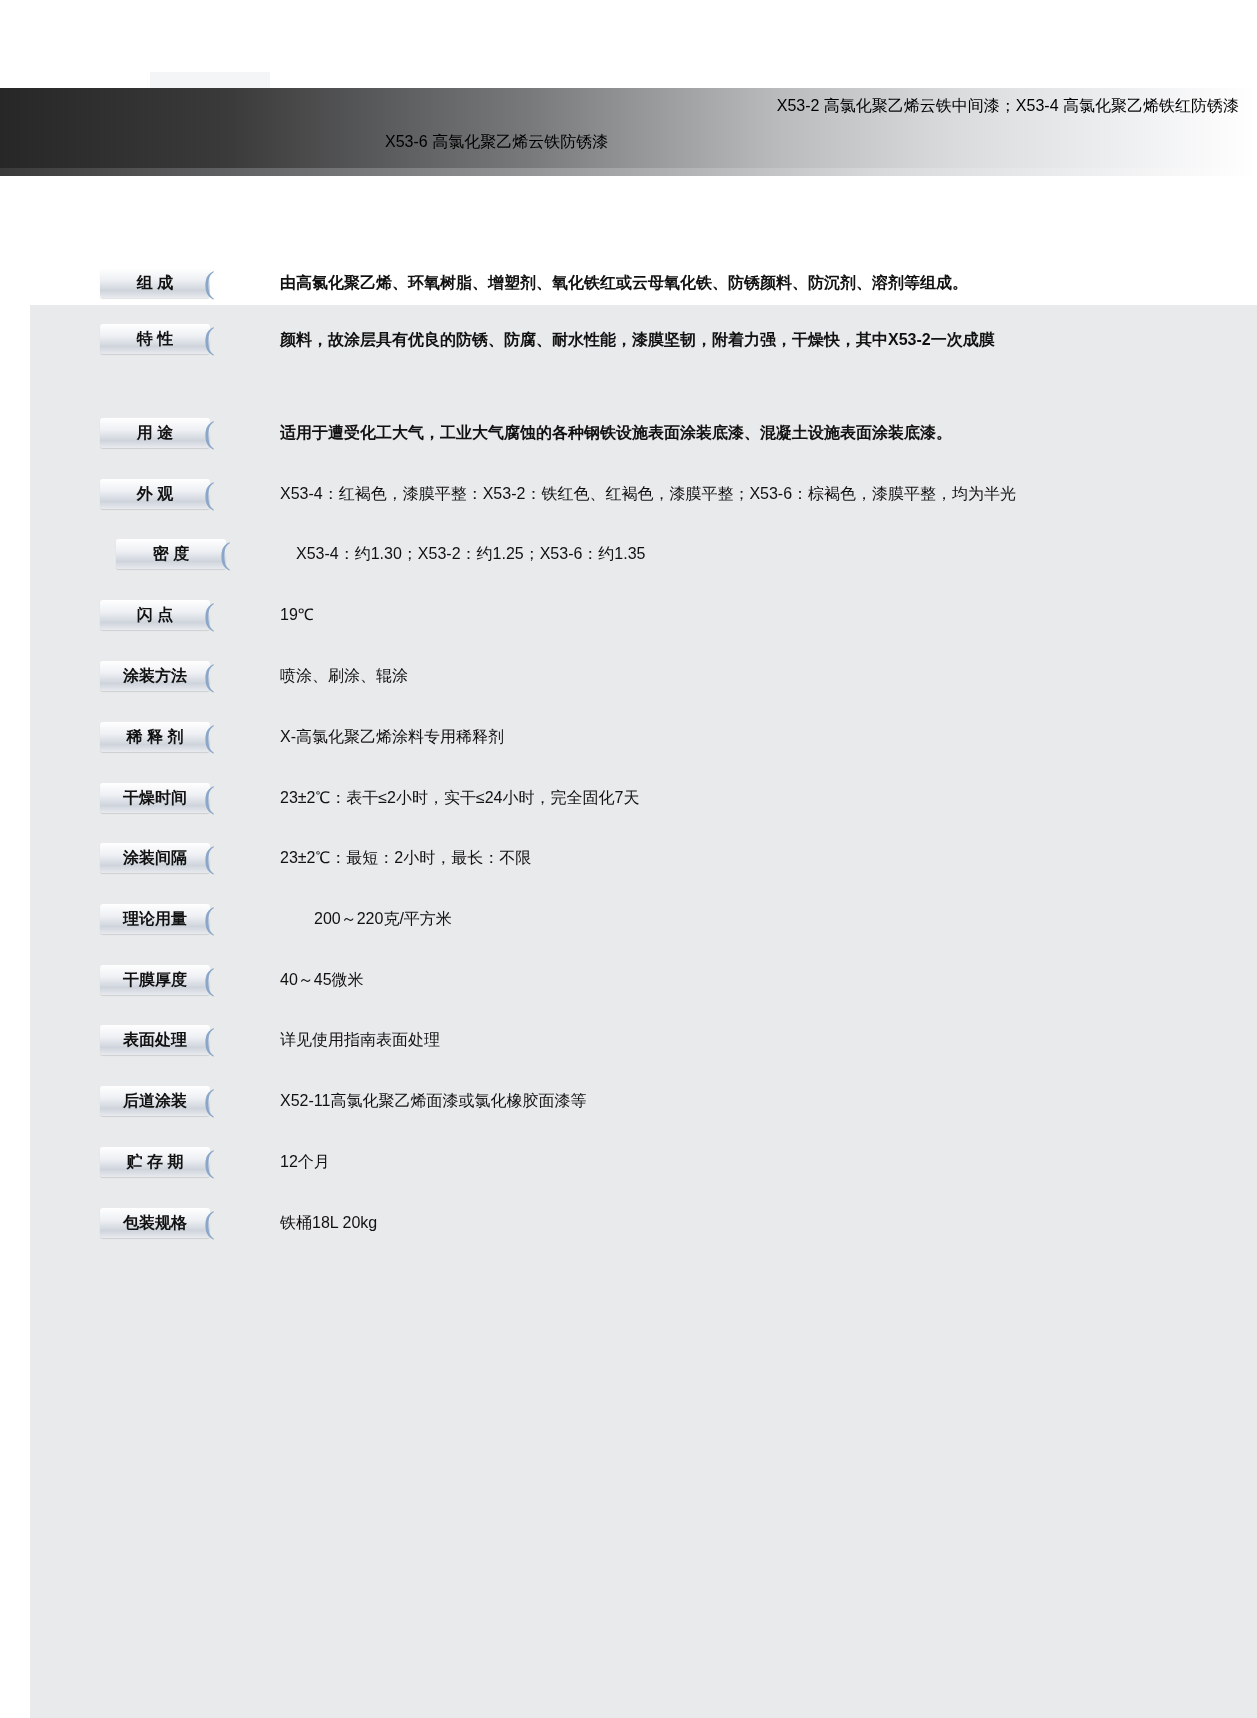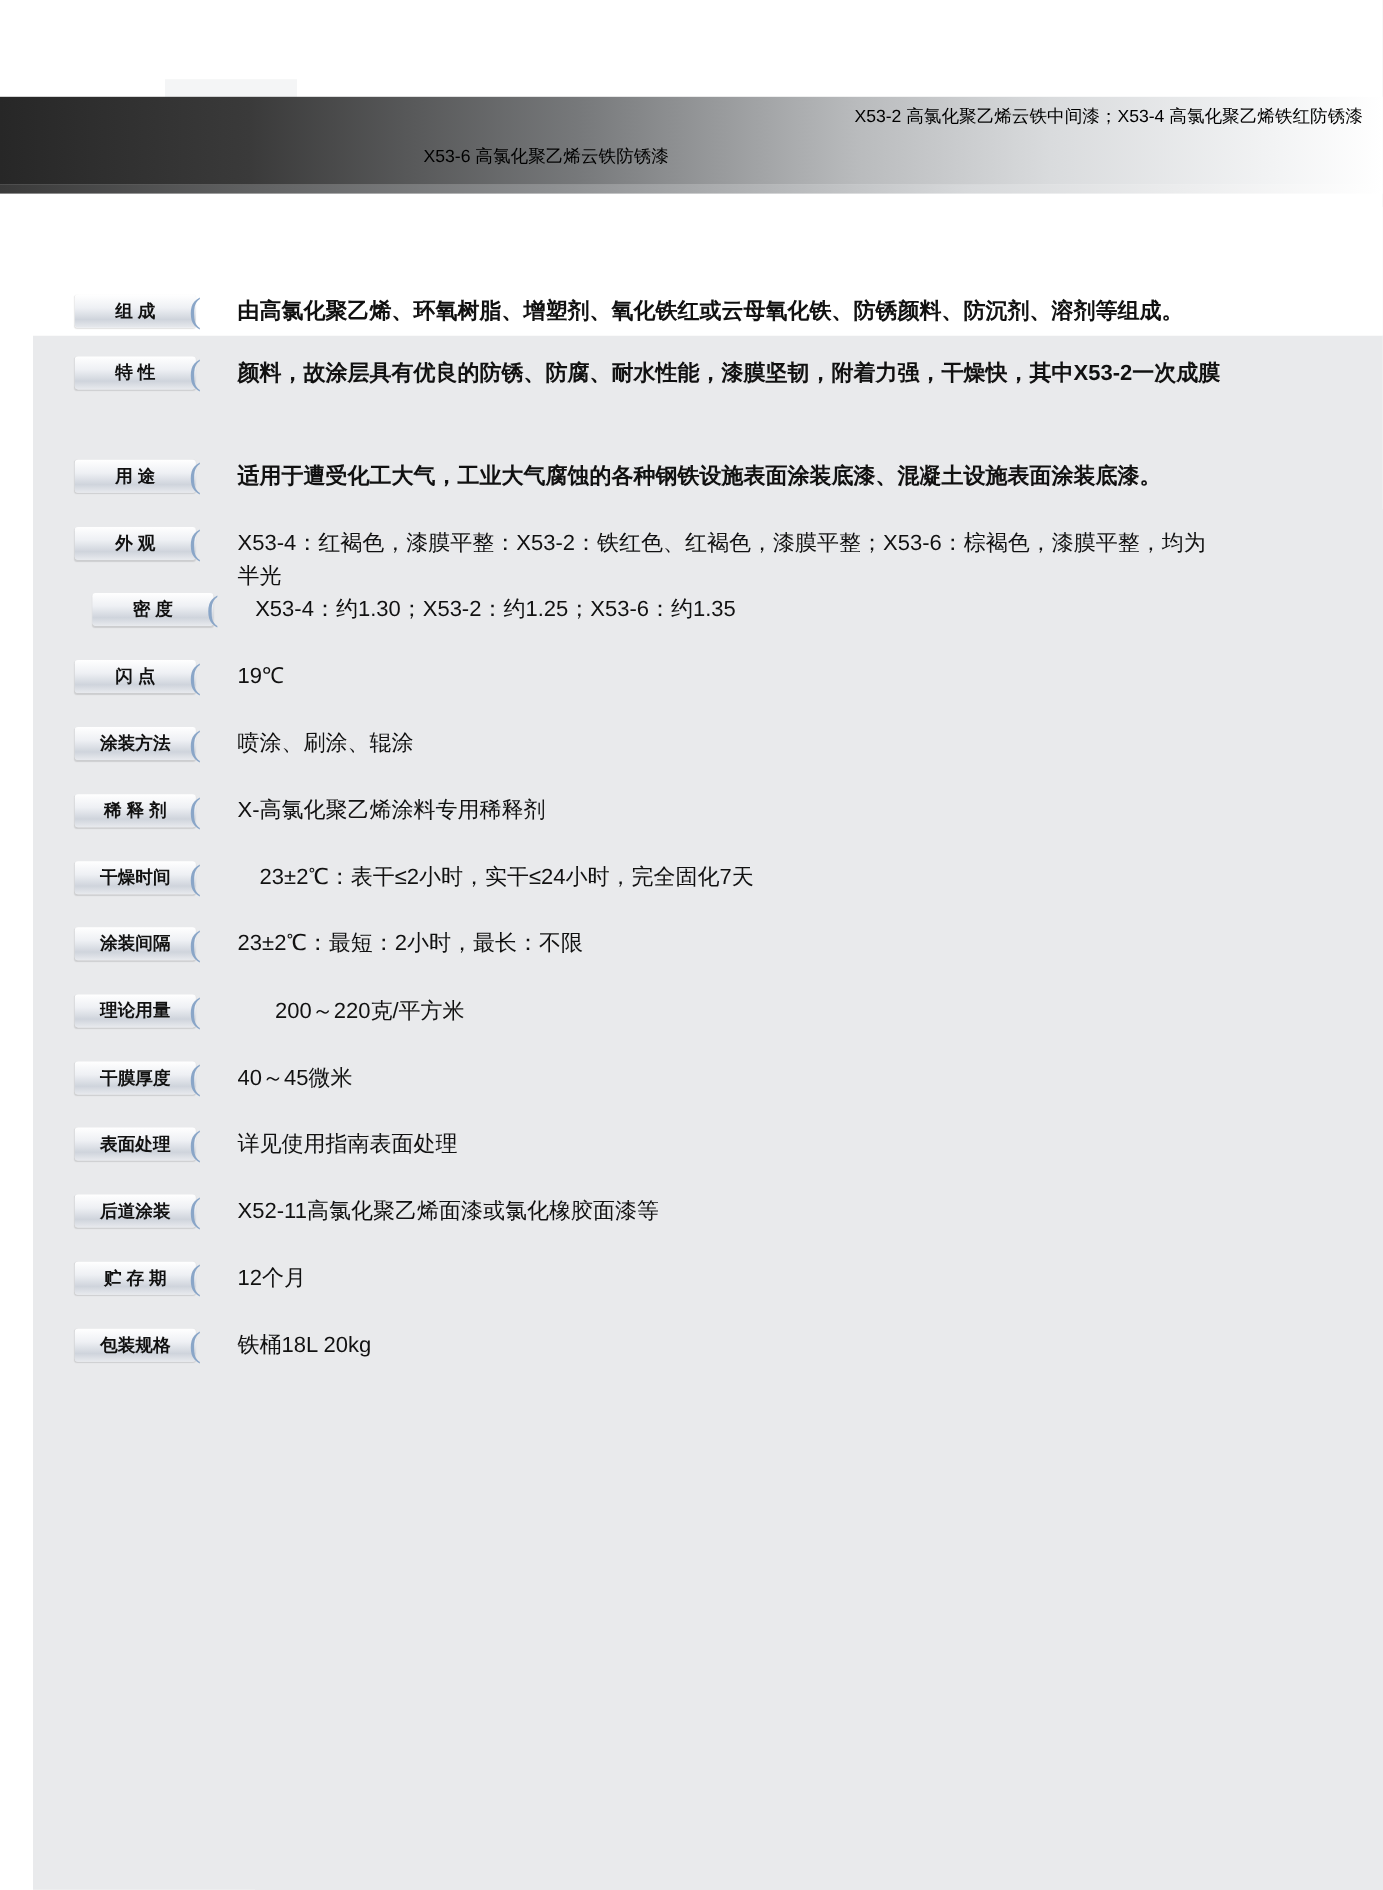--- a/index.html
+++ b/index.html
@@ -96,22 +96,23 @@
   .row {
     position: relative;
     display: flex;
     align-items: flex-start;
     margin-bottom: 0;
   }
   .label-wrap {
     position: relative;
     width: 132px;
     min-width: 132px;
-    margin-left: 68px;
+    margin-left: 100px;
     height: 30px;
+    padding-left: 32px;
   }
   .label-box {
     position: absolute;
     left: 0;
     top: 0;
     width: 110px;
     height: 30px;
     background: linear-gradient(to bottom, #ffffff 0%, #eef0f4 40%, #cfd4dc 75%, #e8eaee 100%);
     border-radius: 3px;
     box-shadow: 0 1px 1px rgba(0,0,0,0.12);
@@ -128,21 +129,21 @@
     position: absolute;
     left: 104px;
     top: -4px;
     font-size: 32px;
     color: #8aa6c8;
     font-family: "Liberation Serif", serif;
     font-weight: 300;
   }
   .value {
     padding-left: 16px;
-    font-size: 20px;
+    font-size: 16px;
     color: #111111;
     line-height: 30px;
     max-width: 900px;
   }
   .value.multiline {
     line-height: 31px;
   }
   .value p {
     margin: 0;
   }
@@ -218,21 +219,21 @@
         </div>
         <div class="value">喷涂、刷涂、辊涂</div>
       </div>
       <div class="row" style="position: absolute; top: 464px; left: 0px; width: 1091px;">
         <div class="label-wrap">
           <div class="label-box">稀 释 剂</div>
           <span class="paren">(</span>
         </div>
         <div class="value">X-高氯化聚乙烯涂料专用稀释剂</div>
       </div>
-      <div class="row" style="position: absolute; top: 525px; left: 0px; width: 1257px; gap: 20px;">
+      <div class="row" style="position: absolute; top: 525px; left: 0px; width: 1257px;">
         <div class="label-wrap">
           <div class="label-box">干燥时间</div>
           <span class="paren">(</span>
         </div>
         <div class="value">23±2℃：表干≤2小时，实干≤24小时，完全固化7天</div>
       </div>
       <div class="row" style="position: absolute; top: 585px; left: 0px; width: 1257px;">
         <div class="label-wrap">
           <div class="label-box">涂装间隔</div>
           <span class="paren">(</span>

